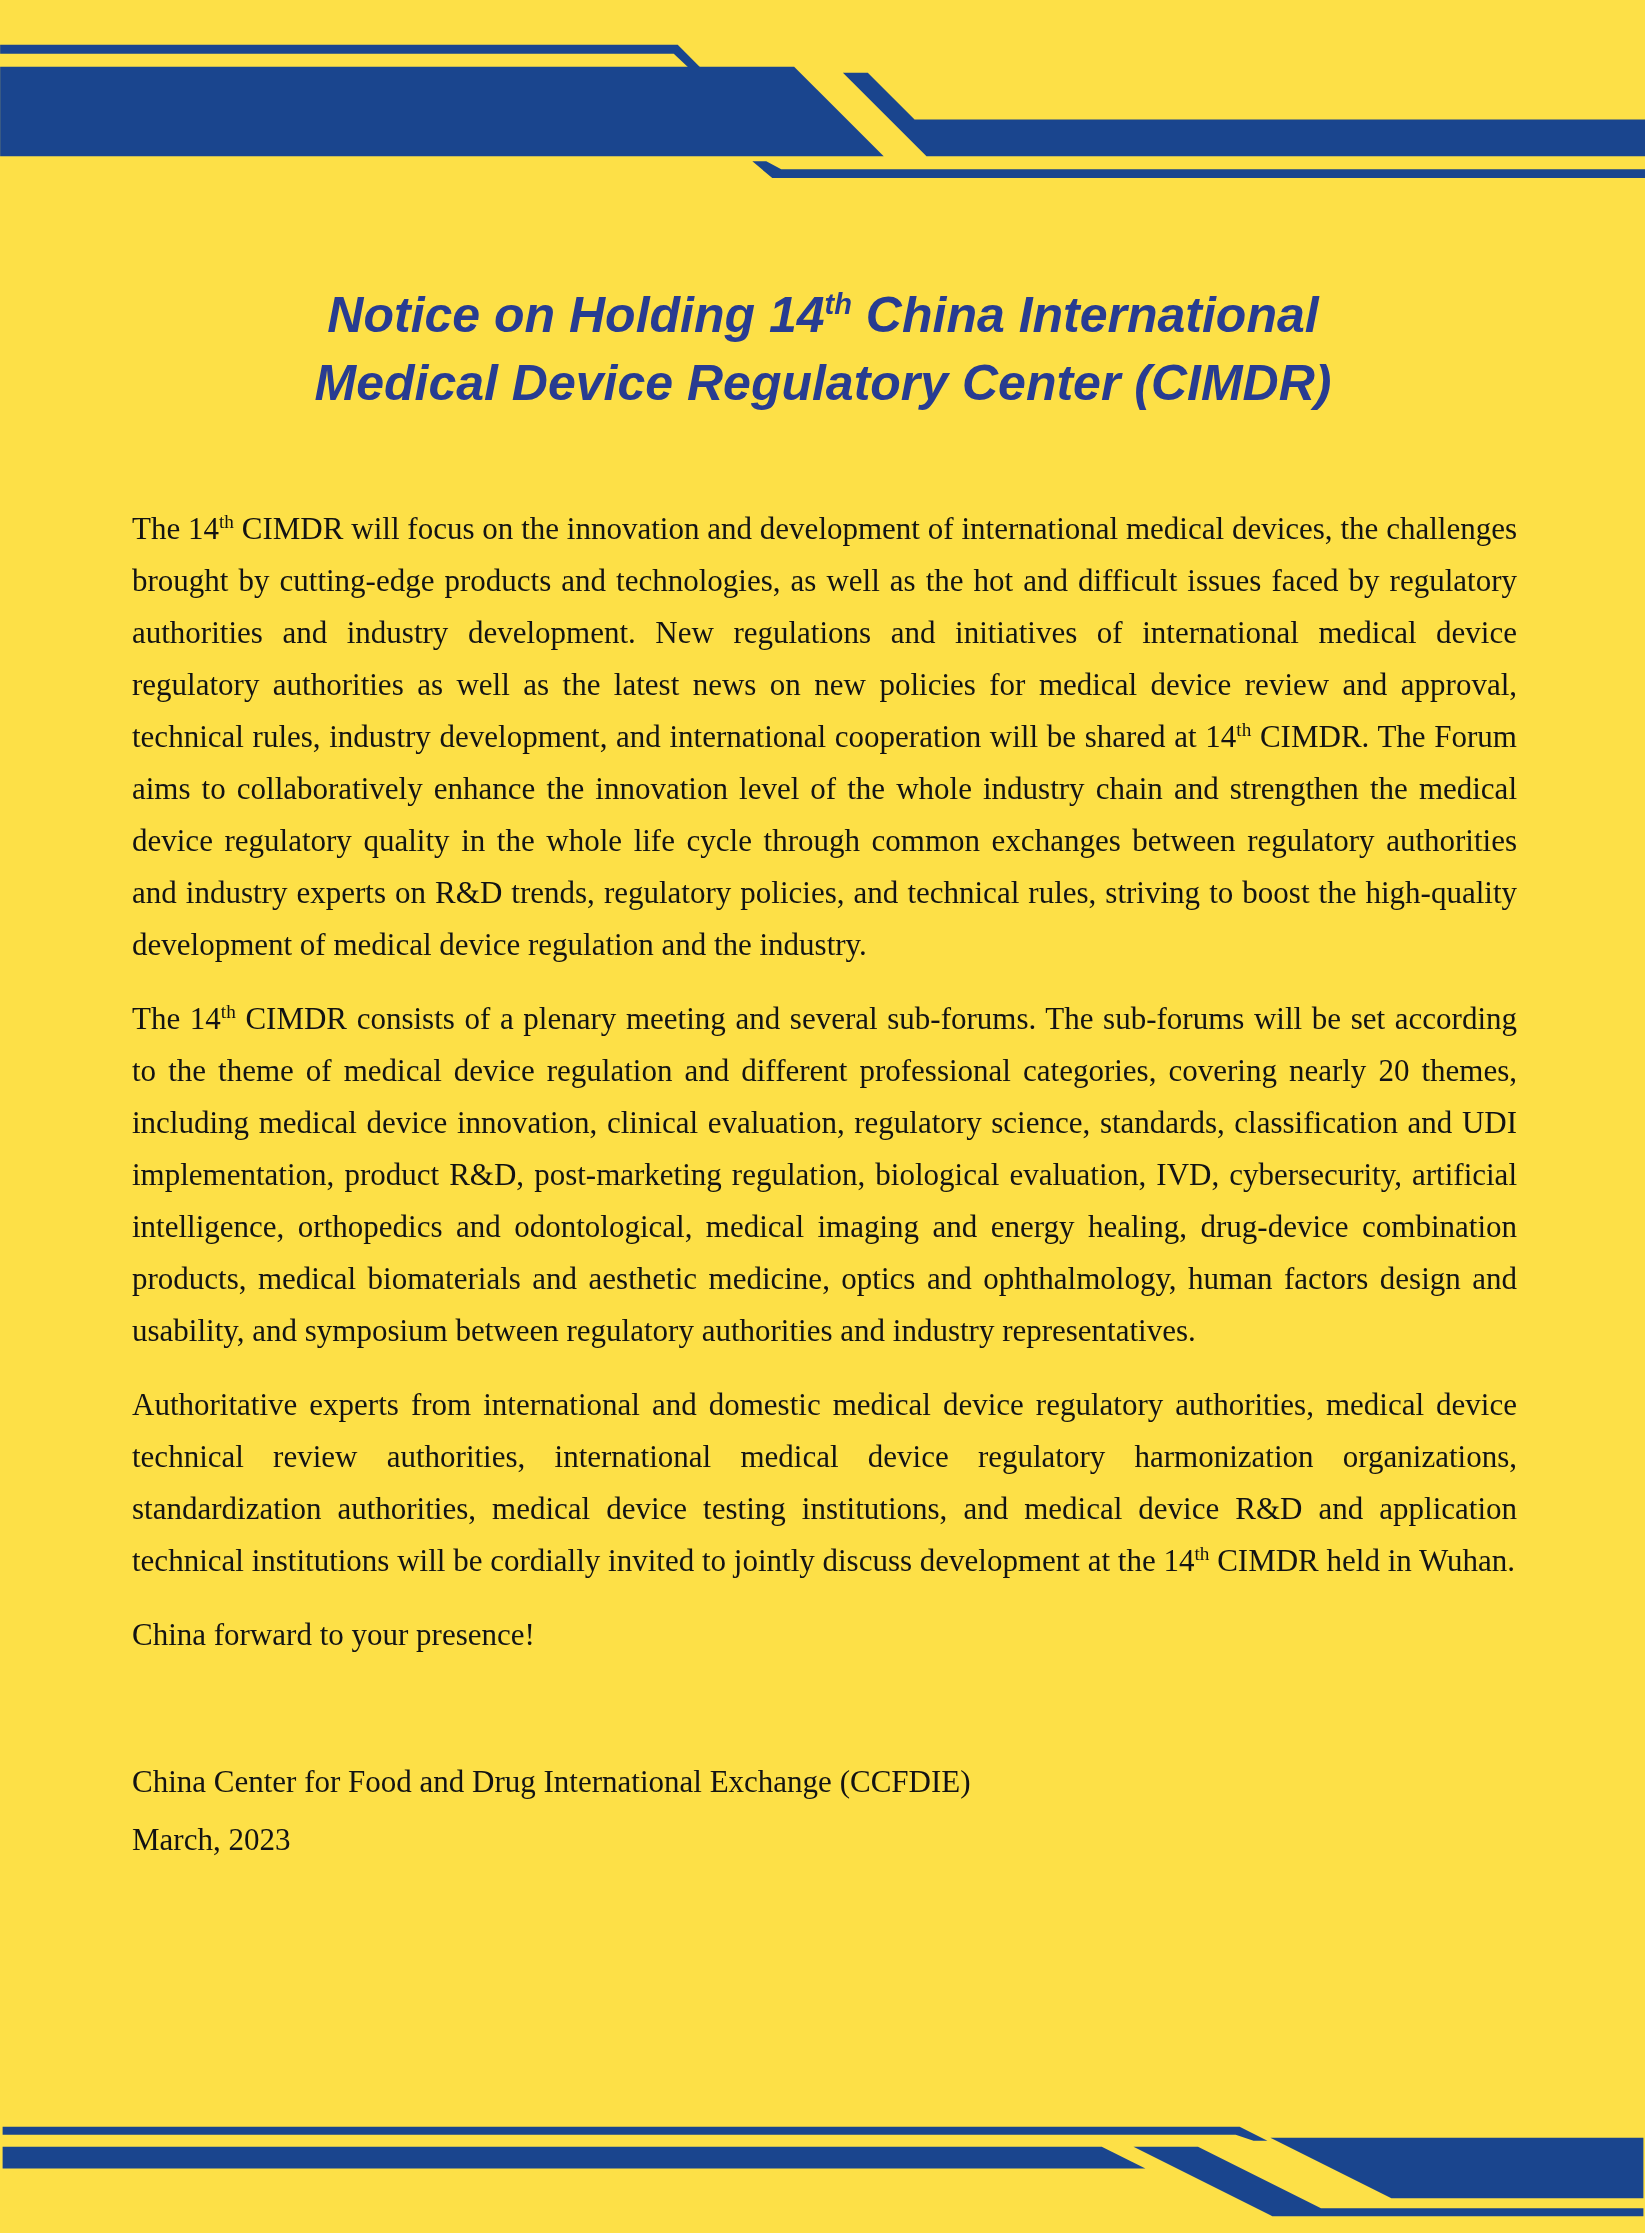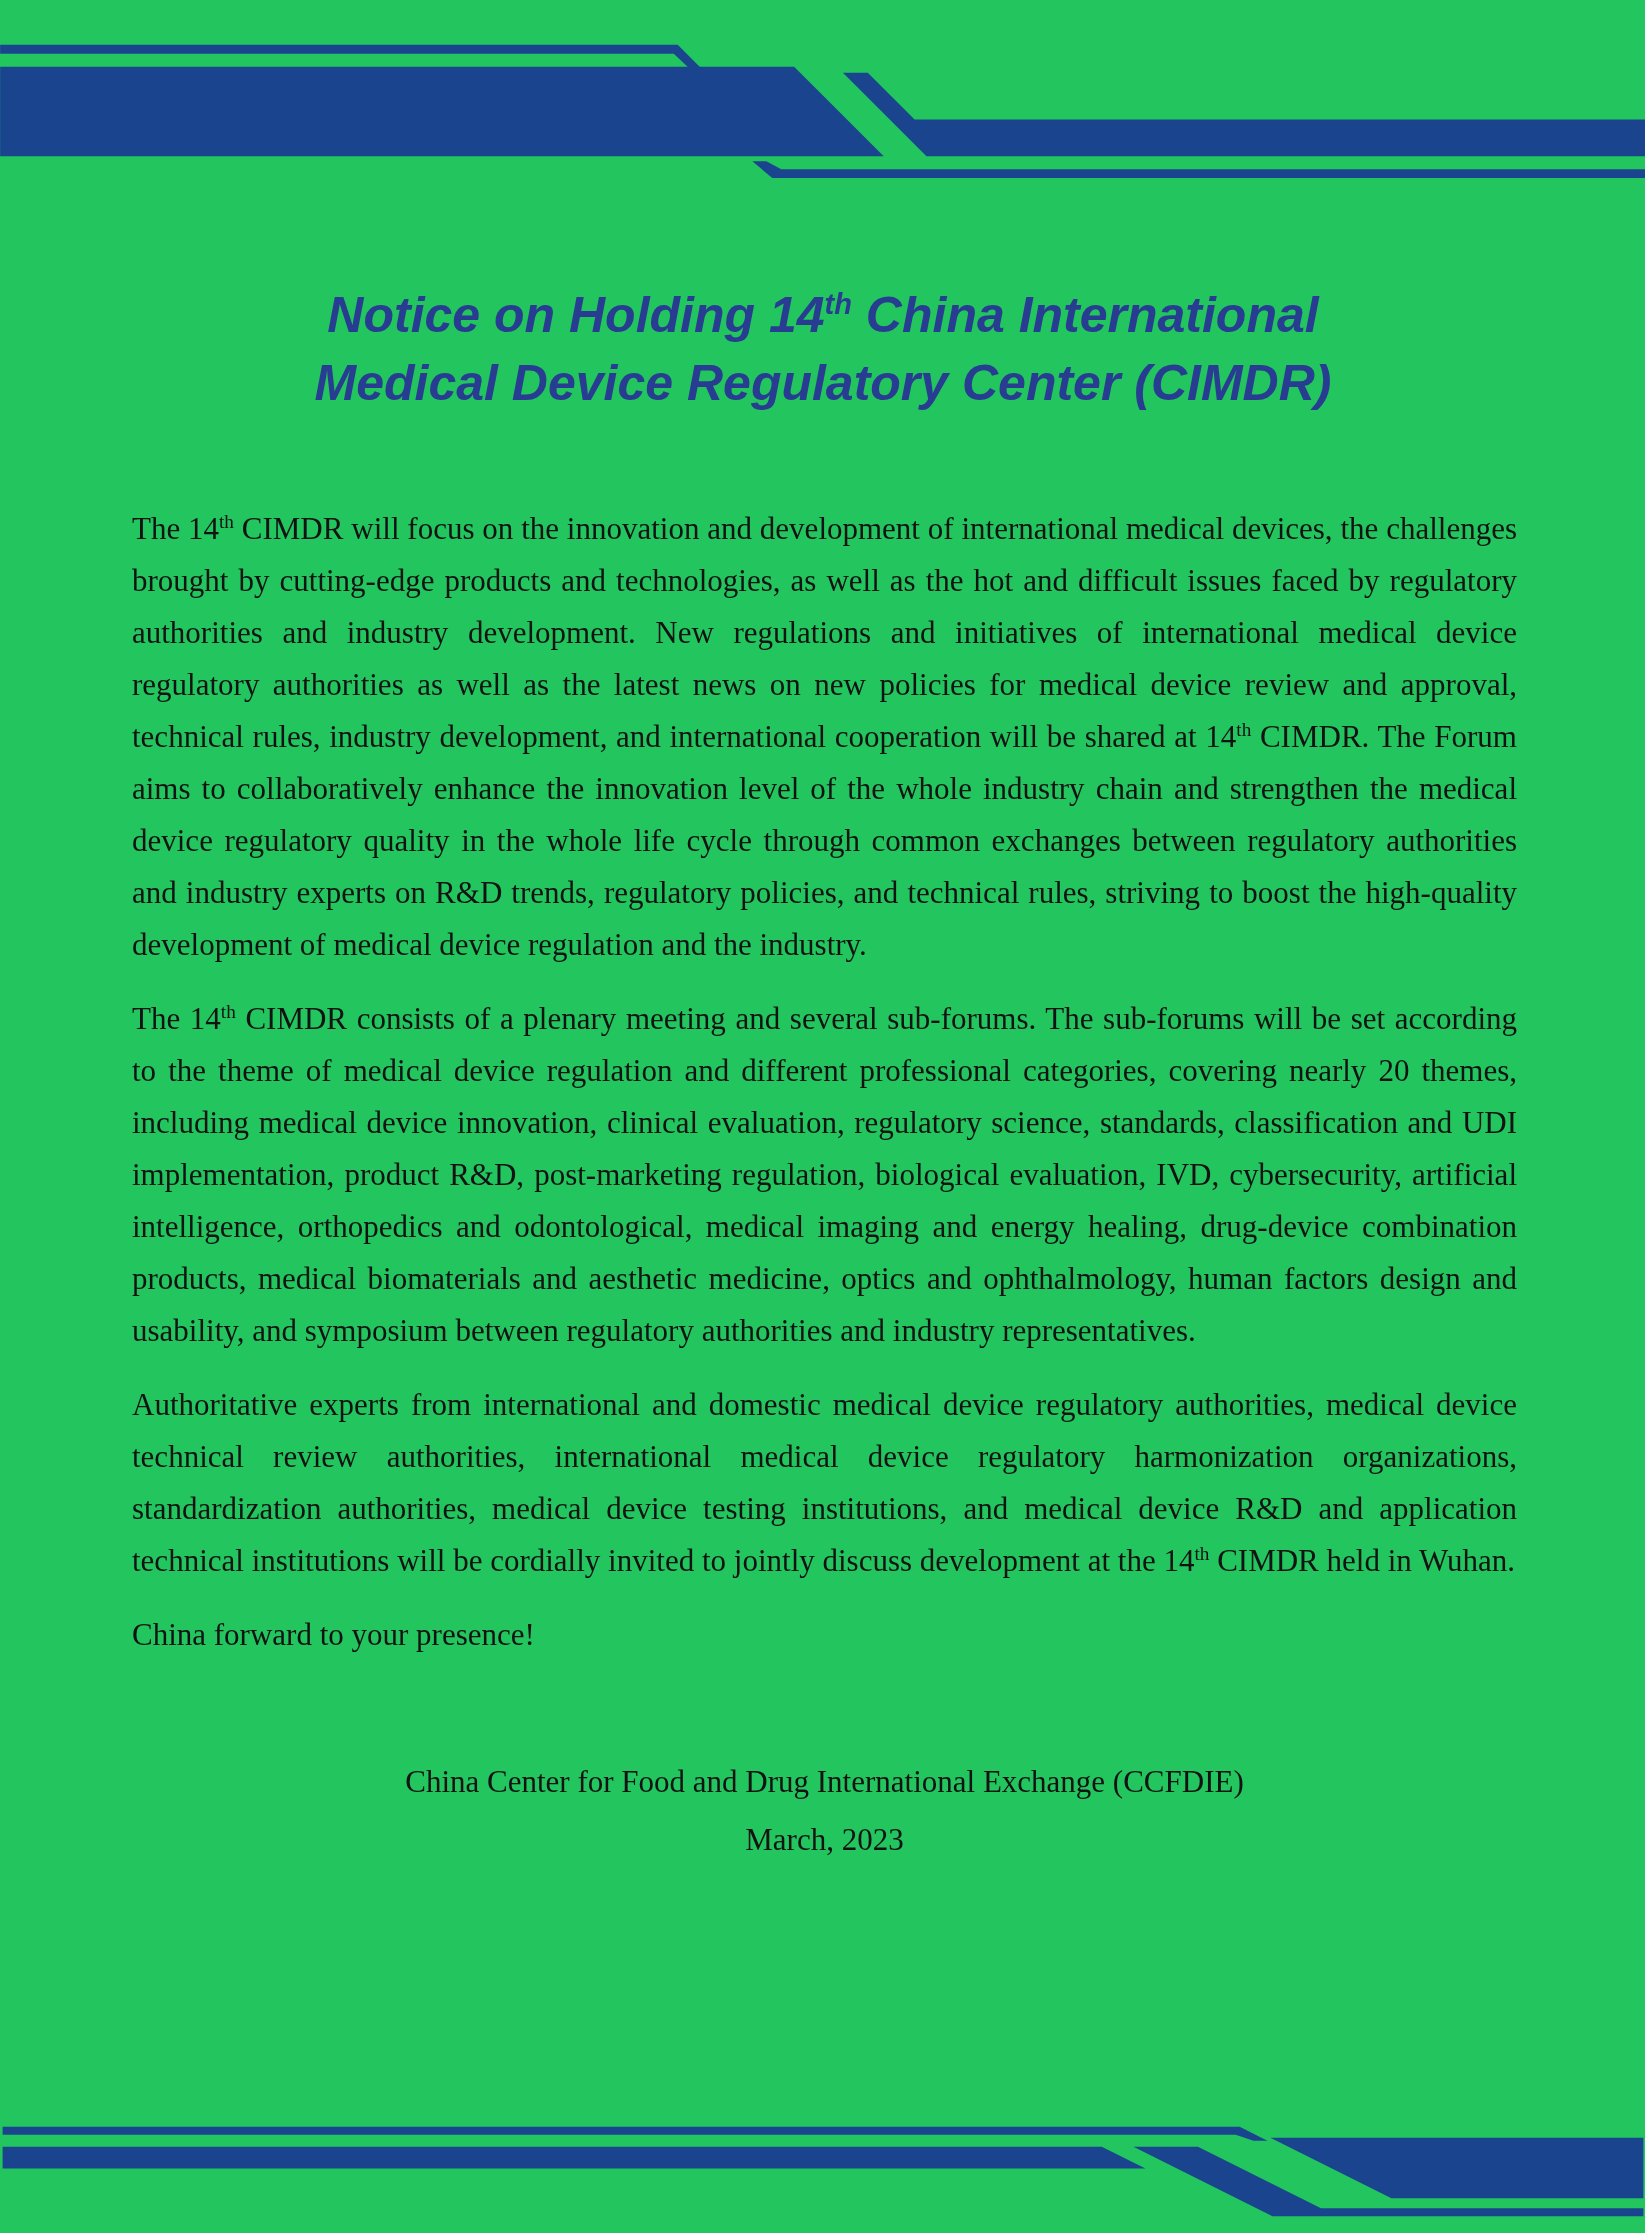--- a/index.html
+++ b/index.html
@@ -35,30 +35,30 @@
     line-height:52px;
   }
   .para{
     margin:0 0 22px 0;
     text-align:justify;
     text-justify:inter-word;
   }
   .para sup{font-size:0.62em;vertical-align:super;line-height:0;}
   .signature{
     margin-top:92px;
-    text-align:center;
+    text-align:left;
     font-size:31px;
     line-height:58px;
   }
   .signature div{white-space:nowrap;}
 </style>
 </head>
 <body>
 
-<div class="page" style="background: #22c55e;">
+<div class="page" style="background: #fde047;">
 
   <svg id="header-decor" class="decor-svg" width="1646" height="199" viewBox="0 0 1654 200">
     <path d="M0,45 H681 L704,68 H692 L677,54 H0 Z" fill="#1a458e"></path>
     <path d="M0,67 H798 L888,157 H0 Z" fill="#1a458e"></path>
     <path d="M847,73 L872,73 L919,120 H1654 V157 H931 Z" fill="#1a458e"></path>
     <path d="M756,162 L770,162 L785,170 H1654 V179 H776 Z" fill="#1a458e"></path>
   </svg>
 
   <div class="doc-title" style="color: rgb(40, 60, 145);">
     <div>Notice on Holding 14<sup>th</sup> China International</div>

